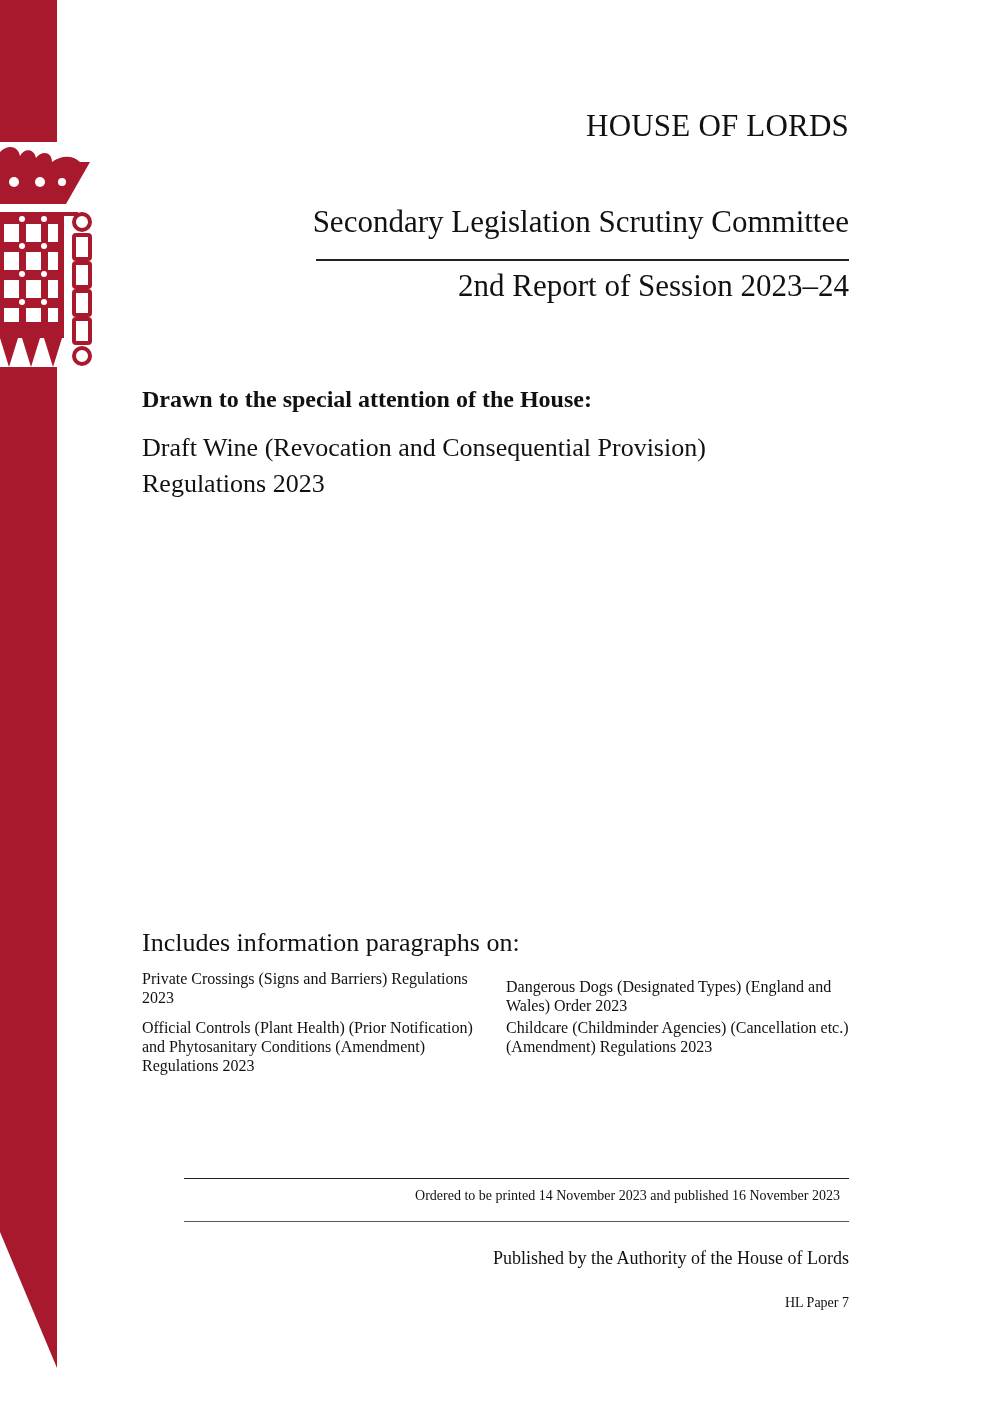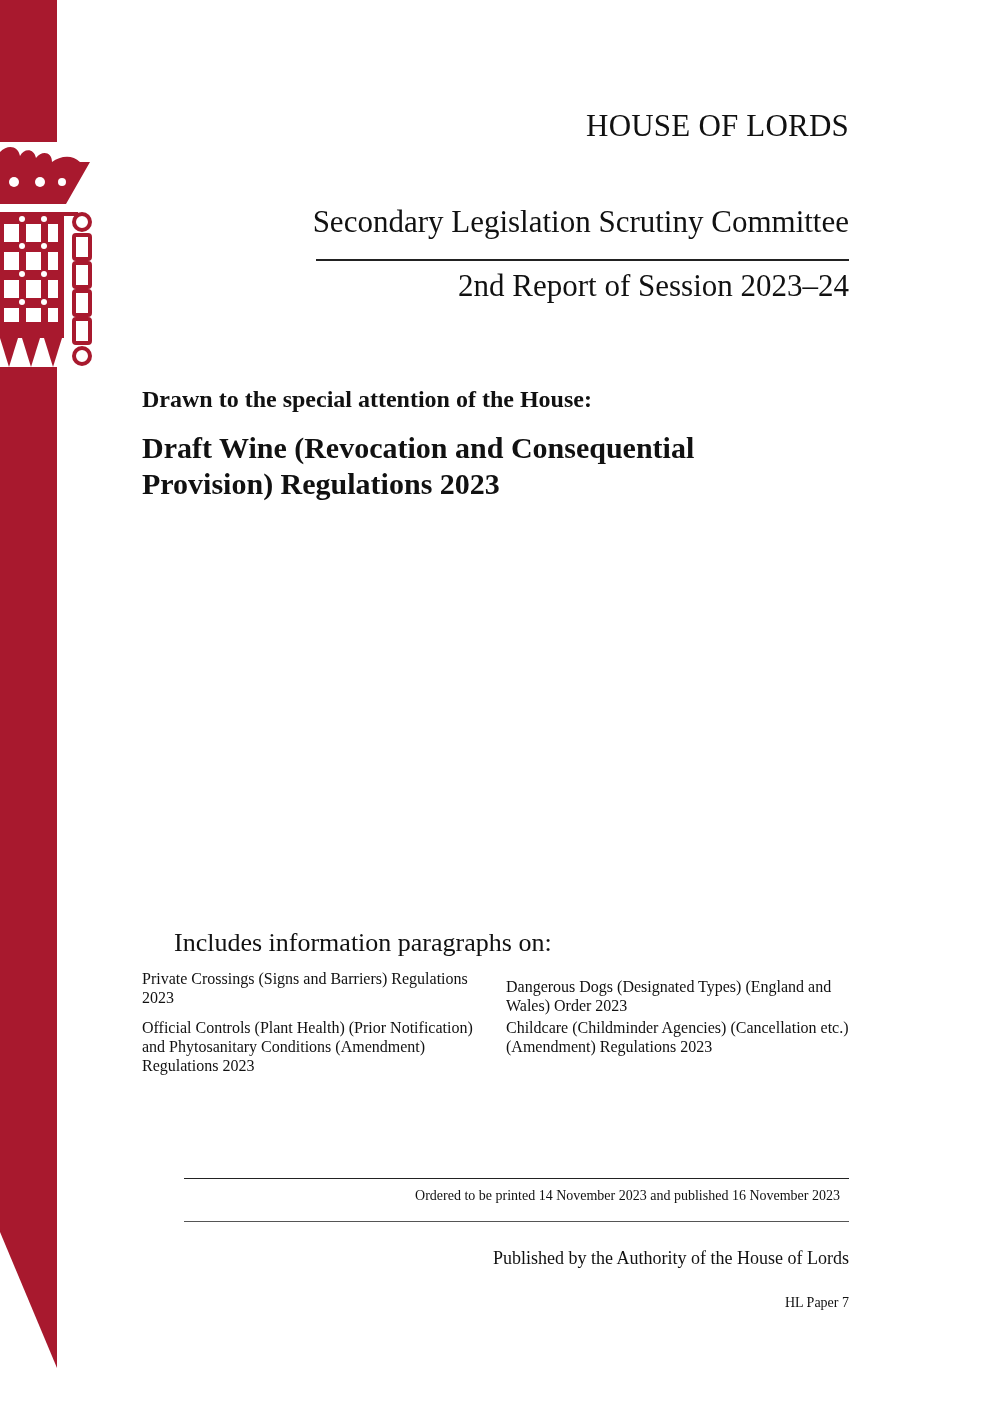--- a/index.html
+++ b/index.html
@@ -10,22 +10,22 @@
   }
   .bar-main { position: absolute; left: 0; top: 0; width: 57px; height: 1401px; }
   .logo { position: absolute; left: 0; top: 142px; width: 100px; height: 230px; }
   .abs { position: absolute; }
   .right { text-align: left; }
   #house { right: 142px; top: 108px; font-size: 31px; letter-spacing: 0.2px; }
   #committee { right: 142px; top: 204px; font-size: 31px; margin-left: 33px; }
   #rule1 { left: 316px; top: 259px; width: 533px; height: 2px; background: #222; }
   #report { right: 142px; top: 268px; font-size: 31px; }
   #drawn { left: 142px; top: 386px; font-size: 24px; font-weight: bold; }
-  #title { left: 142px; top: 430px; font-size: 30px; font-weight: bold; line-height: 36px; width: 680px; }
-  #includes { left: 142px; top: 928px; font-size: 26px; margin-left: 32px; }
+  #title { left: 142px; top: 430px; font-size: 26px; font-weight: normal; line-height: 36px; width: 680px; }
+  #includes { left: 142px; top: 928px; font-size: 26px; }
   .info { font-size: 16px; line-height: 19px; }
   #info1 { left: 142px; top: 969px; width: 350px; }
   #info2 { left: 142px; top: 1018px; width: 350px; }
   #info3 { left: 506px; top: 969px; width: 360px; margin-top: 8px; }
   #info4 { left: 506px; top: 1018px; width: 360px; }
   #rule2 { left: 184px; top: 1178px; width: 665px; height: 1px; background: #222; }
   #ordered { right: 151px; top: 1188px; font-size: 14px; margin-left: 44px; }
   #rule3 { left: 184px; top: 1221px; width: 665px; height: 1px; background: #555; }
   #published { right: 142px; top: 1248px; font-size: 18px; }
   #paper { right: 142px; top: 1295px; font-size: 14px; }

